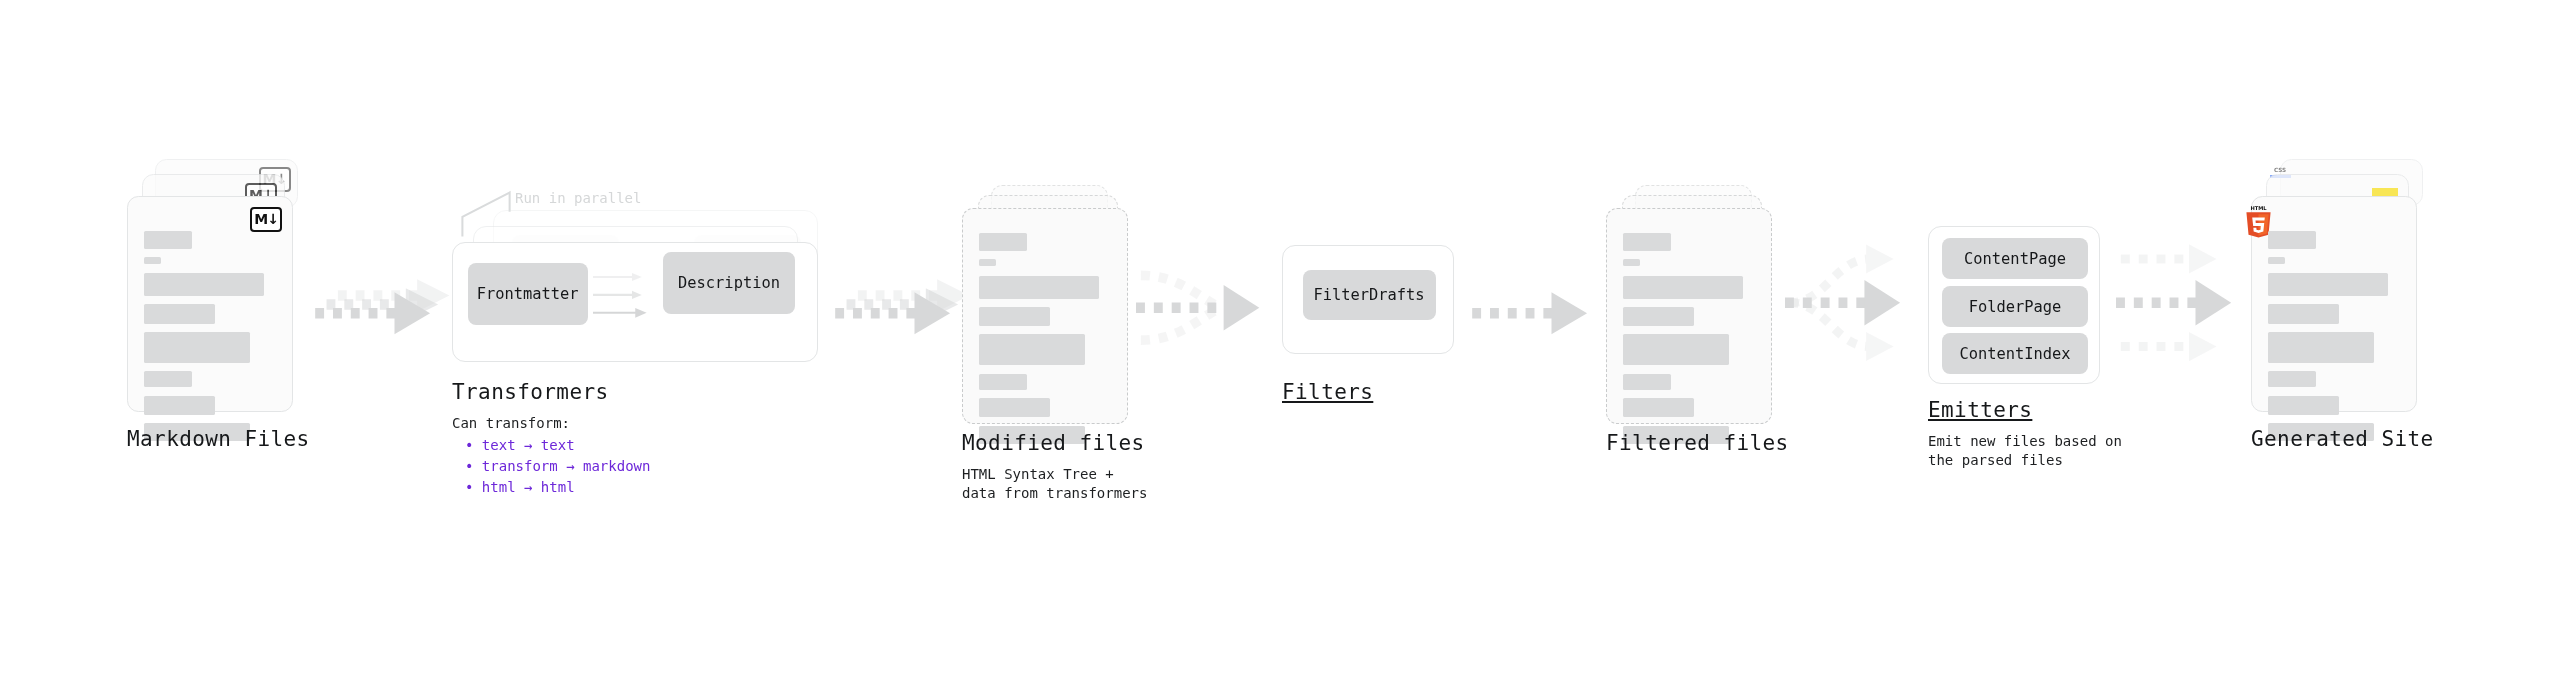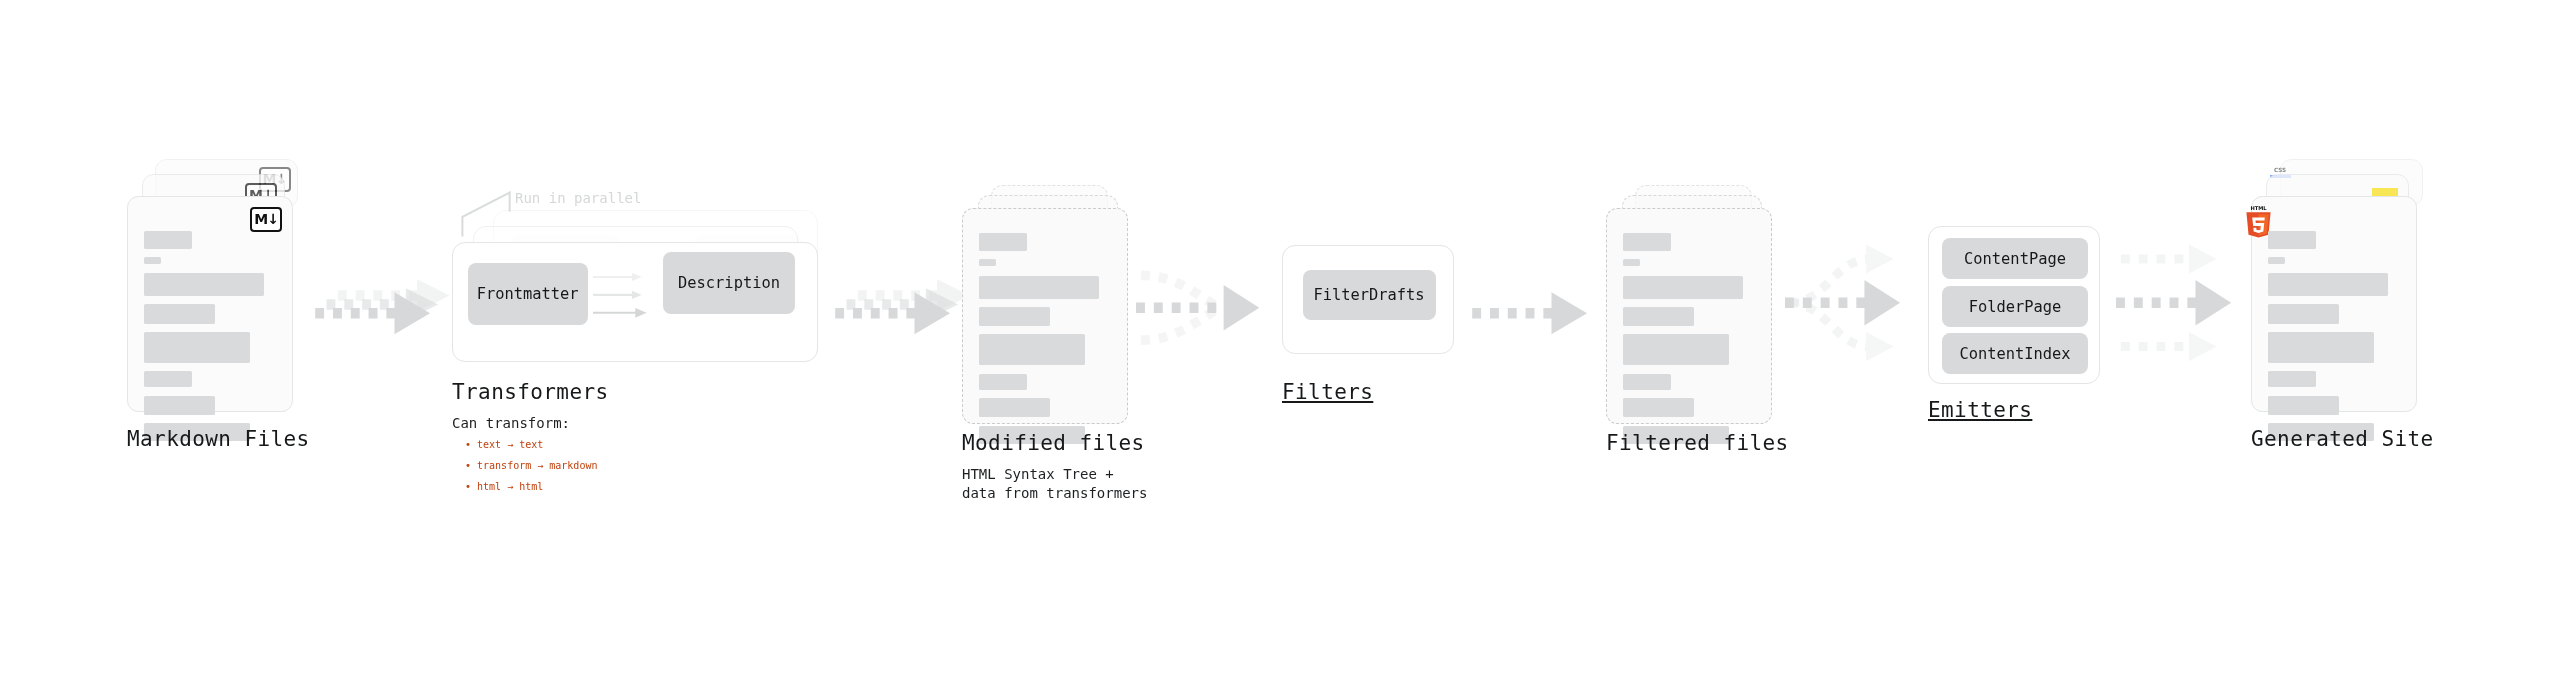--- a/index.html
+++ b/index.html
@@ -71,21 +71,21 @@
 
   
   .title{
     position:absolute;
     font-size:21px;letter-spacing:0.4px;color:#16181a;white-space:nowrap;
   }
   .subtitle{
     position:absolute;
     font-size:14px;line-height:18.7px;color:#1d1f21;white-space:pre;
   }
-  .bullets{position:absolute;font-size:10px;line-height:18.7px;color:#c2410c;white-space:pre;}
+  .bullets{position:absolute;font-size:14px;line-height:18.7px;color:#6d28d9;white-space:pre;}
 
   .parallel-label{
     position:absolute;font-size:14px;color:#d5d7d8;white-space:nowrap;
   }
 
   svg{display:block;overflow:visible;}
   .arrow-svg{position:absolute;}
 </style>
 </head>
 <body>
@@ -264,20 +264,22 @@
   </svg>
 
   <div class="node" style="left:1928px;top:226px;">
     <div class="gbox" style="left:0px;top:0px;width:172px;height:158px;">
       <div class="pill" style="left:13px;top:11.4px;width:146px;height:41px;">ContentPage</div>
       <div class="pill" style="left:13px;top:59px;width:146px;height:41px;">FolderPage</div>
       <div class="pill" style="left:13px;top:106px;width:146px;height:41px;">ContentIndex</div>
     </div>
   </div>
   <div class="title" style="left:1928px;top:398px;text-decoration:underline;">Emitters</div>
+  <div class="subtitle" style="left:1928px;top:432px;">Emit new files based on
+the parsed files</div>
 
   <svg class="arrow-svg" style="left:2116px;top:241px;" width="146" height="130" viewBox="0 0 180 160">
     <g opacity="0.40">
       <line x1="6" y1="22" x2="94" y2="22" stroke="#e3e4e5" stroke-width="11" stroke-dasharray="11 11"></line>
       <polygon points="90,4 124,22 90,40" fill="#e8e9ea"></polygon>
     </g>
     <g opacity="1">
       <line x1="0" y1="76" x2="104" y2="76" stroke="#d7d8d9" stroke-width="13" stroke-dasharray="11 11"></line>
       <polygon points="98,48 142,76 98,104" fill="#d7d8d9"></polygon>
     </g>

